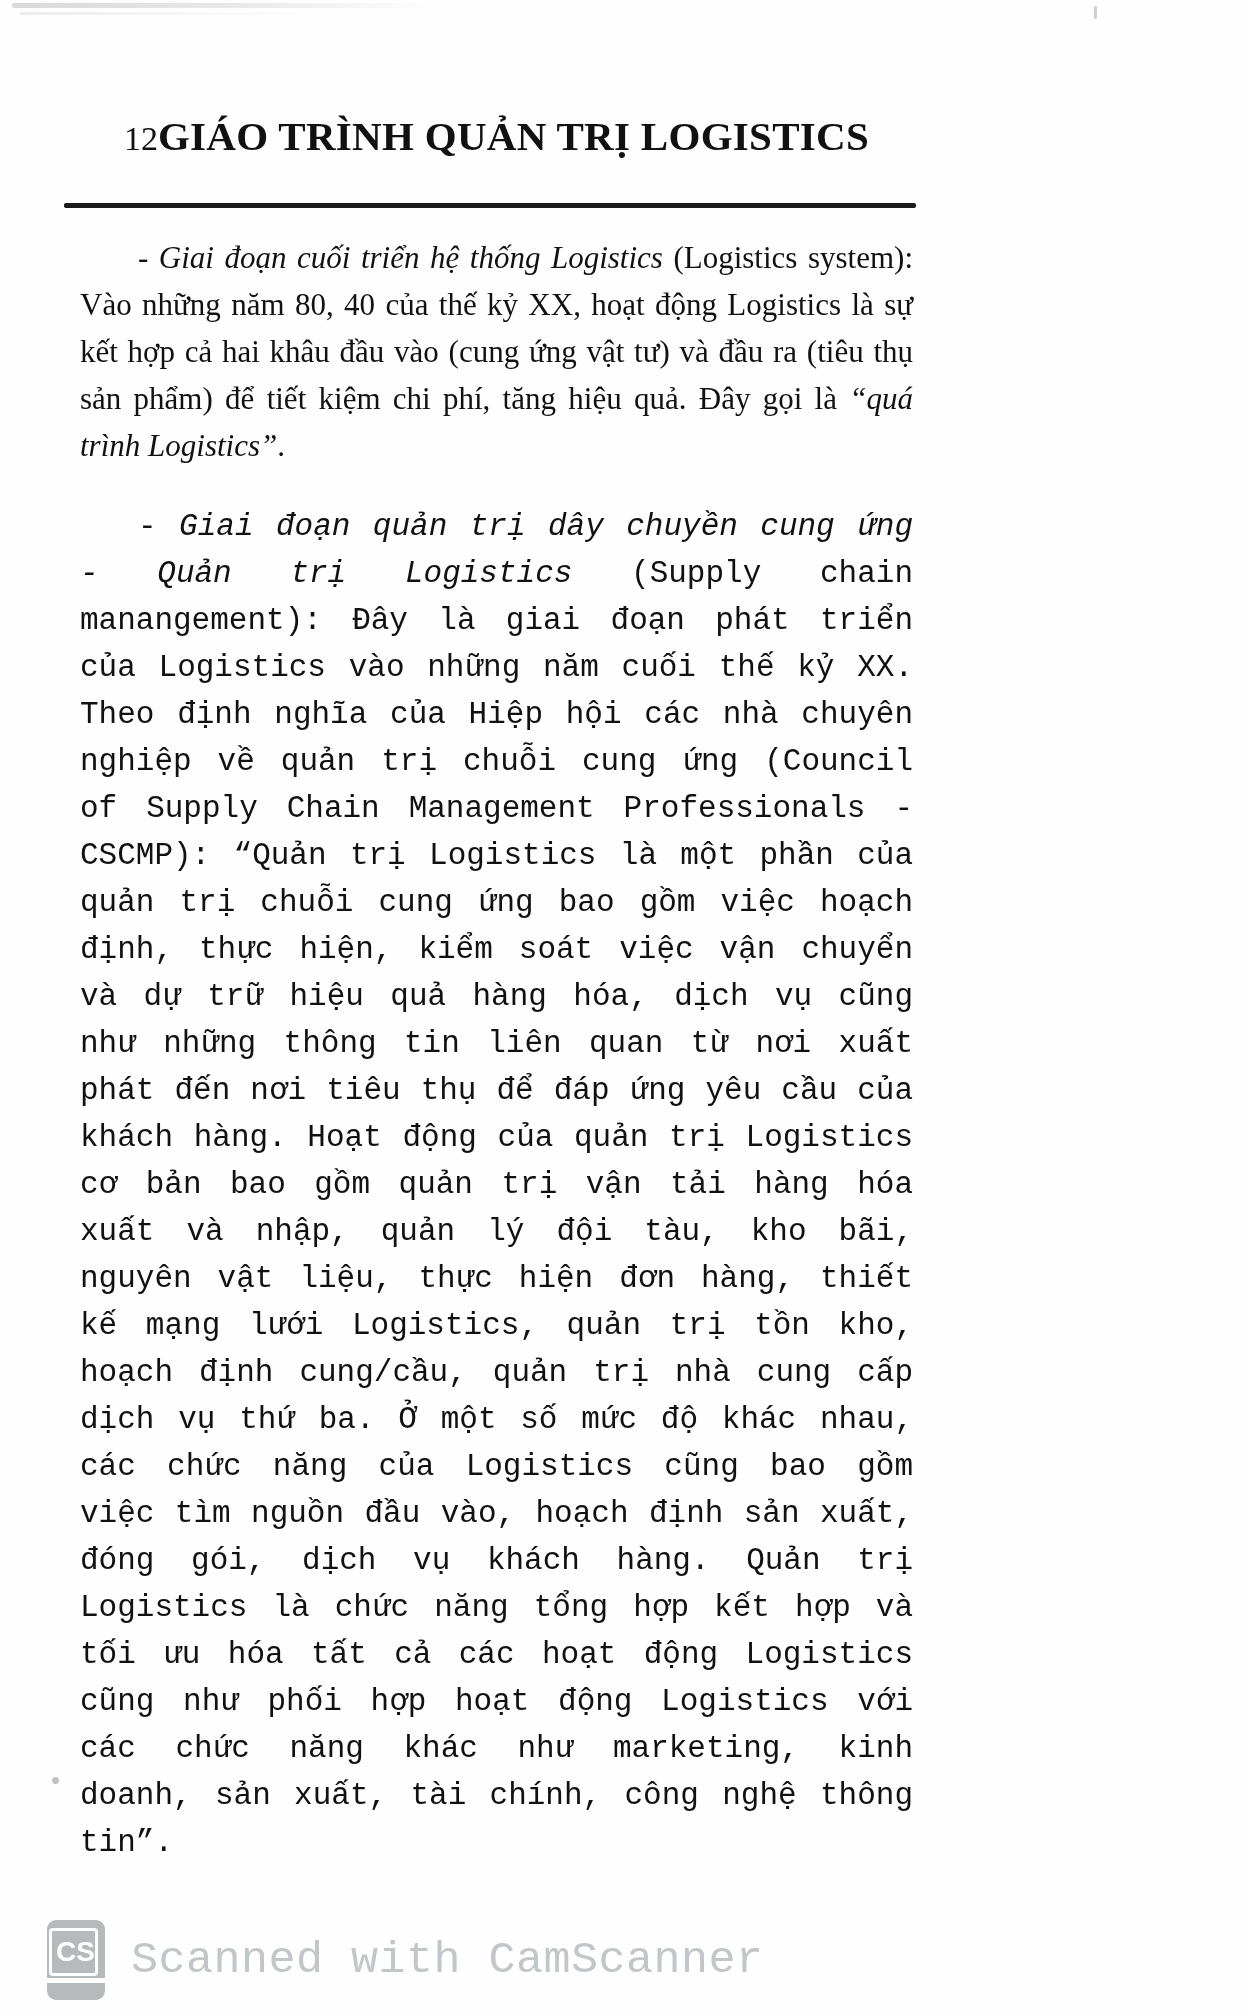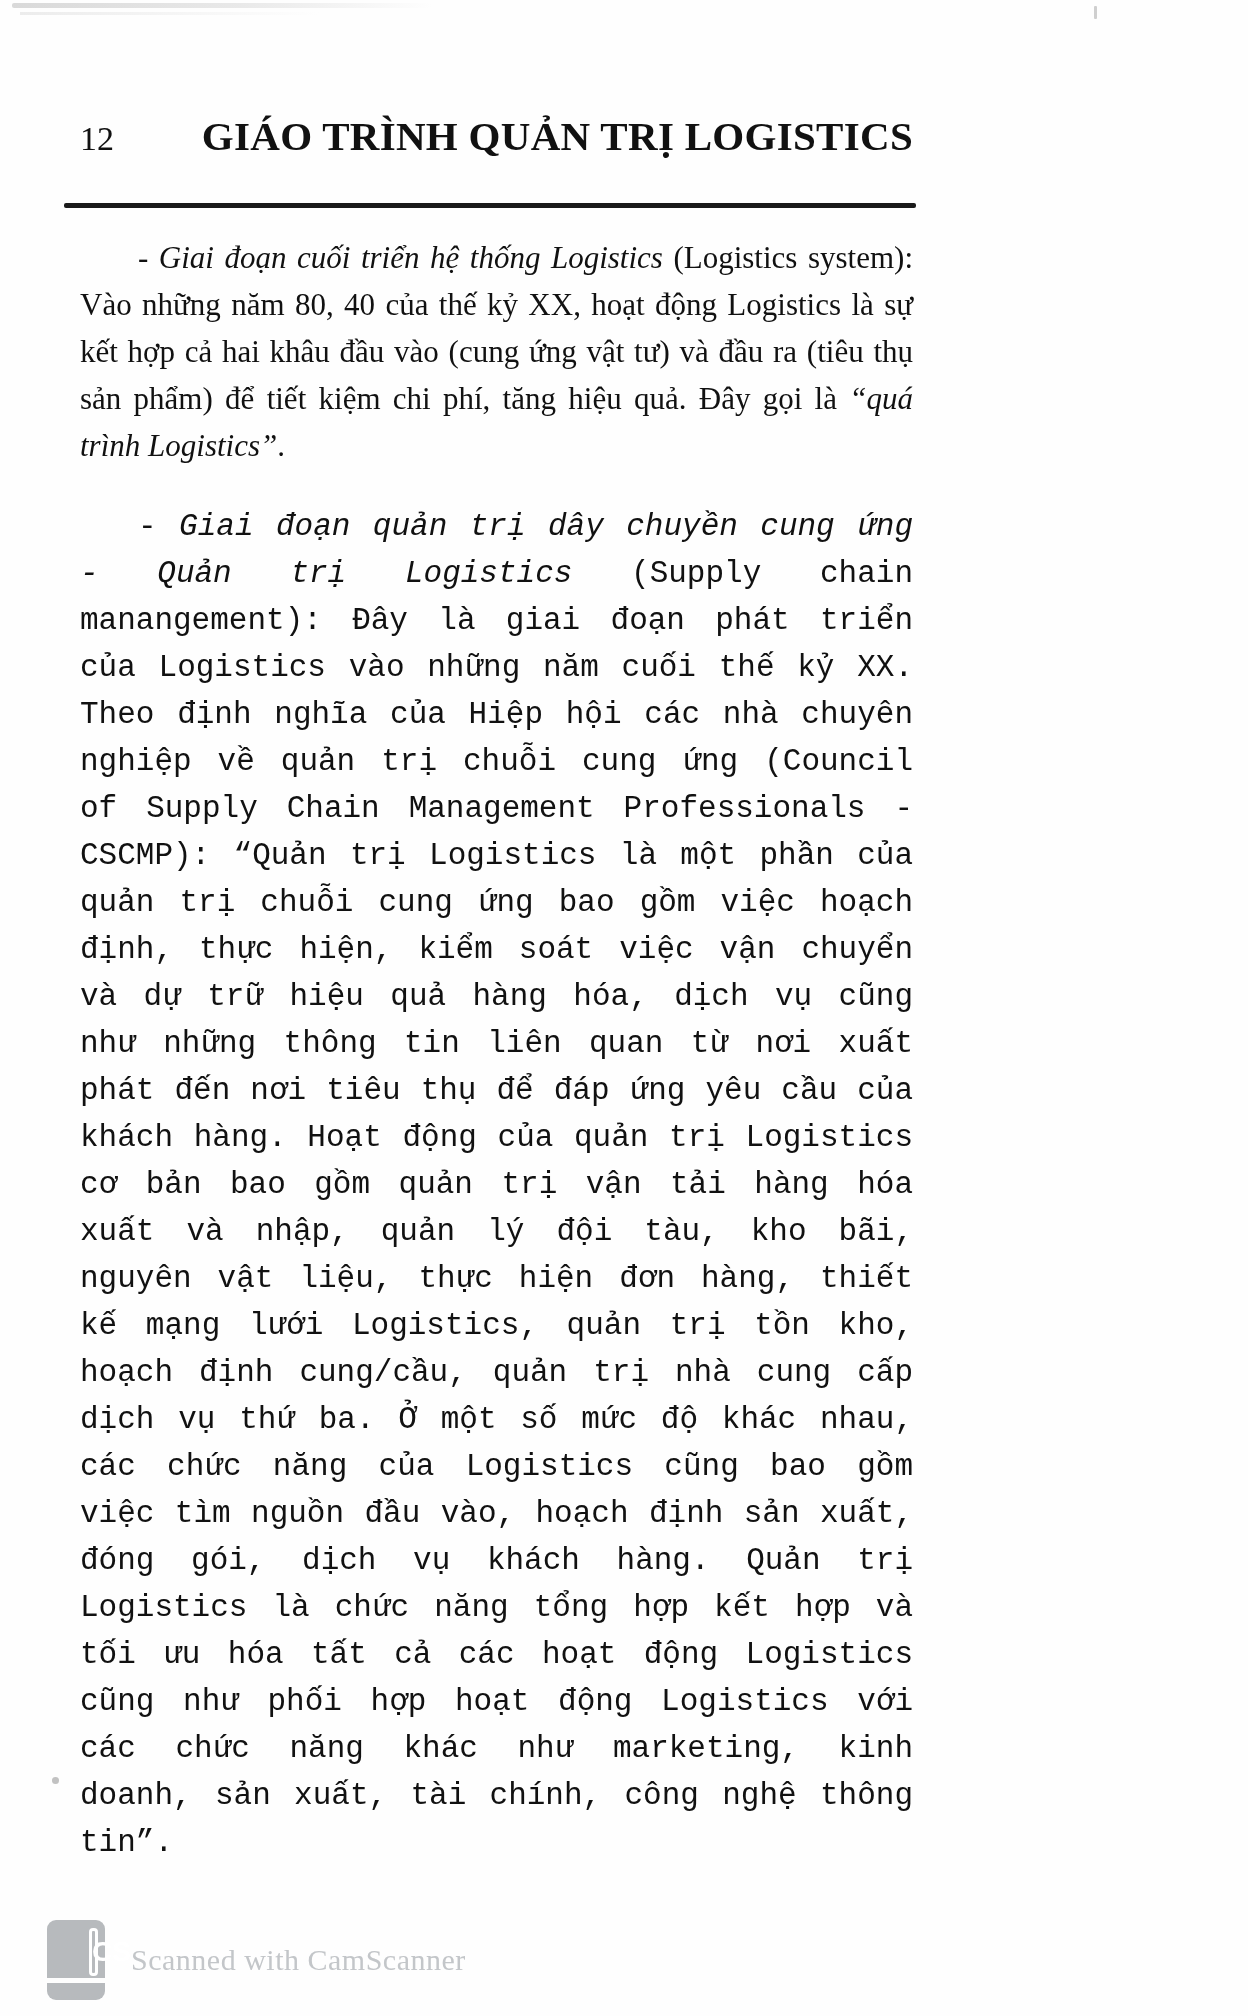--- a/index.html
+++ b/index.html
@@ -47,21 +47,21 @@
     opacity: 0.55;
   }
 
   
   .header {
     position: absolute;
     top: 112px;
     left: 80px;
     width: 833px;
     display: flex;
-    justify-content: space-between;
+    justify-content: center;
     align-items: baseline;
     font-family: Liberation Serif, serif;
   }
   .page-number {
     font-size: 34px;
     font-weight: 400;
   }
   .running-title {
     margin: 0;
     font-size: 41px;
@@ -122,33 +122,32 @@
     position: absolute;
     top: 8px; left: 2px; right: 7px;
     height: 42px;
     border: 3px solid #ffffff;
     border-radius: 4px;
     color: #ffffff;
     font-family: "Liberation Sans", sans-serif;
     font-weight: bold;
     font-size: 28px;
     line-height: 42px;
-    text-align: left;
-    margin-left: 40px;
+    text-align: right;
   }
   .cs-gap {
     position: absolute;
     left: 0; right: 0;
     bottom: 17px;
     height: 5px;
     background: #fefefe;
   }
   .watermark-text {
-    font-family: Liberation Serif, serif;
-    font-size: 30px;
+    font-family: Liberation Mono, monospace;
+    font-size: 45px;
     color: #c3c6c9;
     letter-spacing: 0.5px;
     white-space: nowrap;
   }
 </style>
 </head>
 <body>
 
 <div class="page">
 

